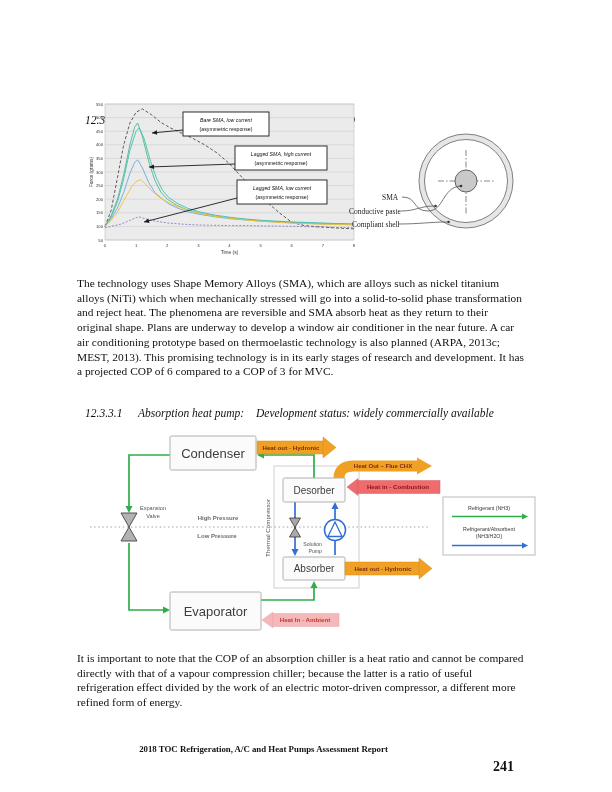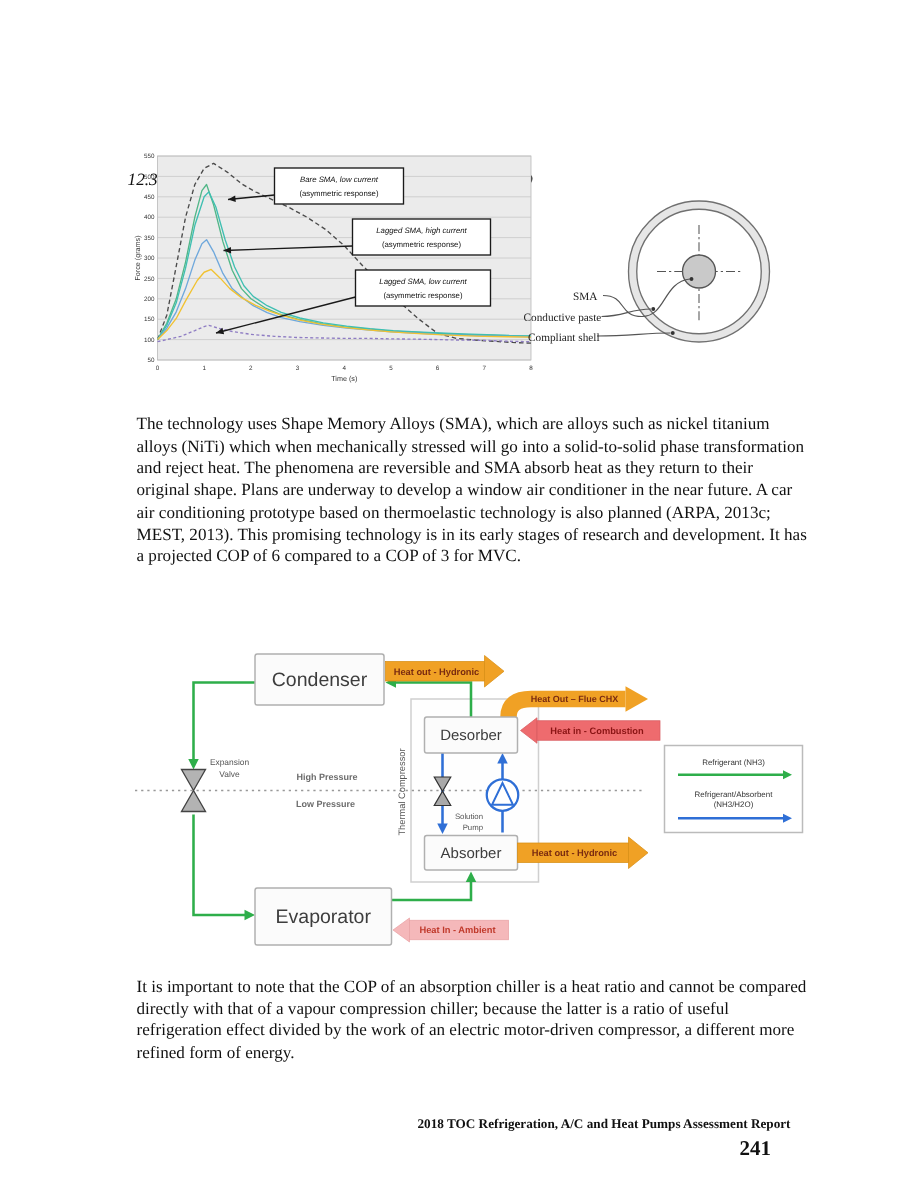--- a/index.html
+++ b/index.html
@@ -3,31 +3,31 @@
 <meta charset="utf-8">
 <style>
   html,body{margin:0;padding:0;background:#fff;}
   .page{position:relative;width:612px;height:792px;background:#fff;overflow:hidden;
         font-family:"Liberation Serif",serif;color:#111;}
   .h1{position:absolute;left:85px;top:71px;font-style:italic;font-size:11.5px;white-space:nowrap;margin-top:43px;}
   .h1 .num{margin-right:14px;}
   .h1 .gap{margin-left:22px;}
   .figure-chart{position:absolute;left:88px;top:100px;width:272px;height:165px;}
   .figure-circle{position:absolute;left:348px;top:98px;width:185px;height:145px;text-align:center;}
-  .para{position:absolute;left:91px;width:449px;font-size:11.4px;line-height:14.7px;text-align:left;}
+  .para{position:absolute;left:77px;width:449px;font-size:11.4px;line-height:14.7px;text-align:left;}
   .p1{top:276px;}
   .h2{position:absolute;left:85px;top:384px;font-size:12.6px;white-space:nowrap;}
   .h2 .num{margin-right:26px;}
   .h3{position:absolute;left:85px;top:407px;font-style:italic;font-size:11.5px;white-space:nowrap;}
   .h3 .num{margin-right:13px;}
   .h3 .gap{margin-left:9px;}
   .diagram{position:absolute;left:86px;top:430px;width:454px;height:217px;}
   .p23{top:651px;}
   .p23 p{margin:0;}
-  .footer-title{position:absolute;left:0;right:85px;top:744px;text-align:right;
+  .footer-title{position:absolute;left:0;right:85px;top:744px;text-align:center;
         font-weight:bold;font-size:8.8px;}
   .footer-page{position:absolute;left:493px;top:759px;font-weight:bold;font-size:14px;}
   svg text{font-family:"Liberation Sans",sans-serif;}
   svg .serif{font-family:"Liberation Serif",serif;}
 </style>
 </head>
 <body>
 
 <div class="page">
 
@@ -113,20 +113,25 @@
       <circle cx="100.5" cy="124" r="1.3" fill="#333"></circle>
       <text class="serif" x="34" y="102" font-size="7.5" fill="#222">SMA</text>
       <text class="serif" x="1" y="116" font-size="7.5" fill="#222">Conductive paste</text>
       <text class="serif" x="4" y="129" font-size="7.5" fill="#222">Compliant shell</text>
     </svg>
   </div>
 
   <div class="para p1">The technology uses Shape Memory Alloys (SMA), which are alloys such as nickel titanium alloys (NiTi) which when mechanically stressed will go into a solid-to-solid phase transformation and reject heat. The phenomena are reversible and SMA absorb heat as they return to their original shape. Plans are underway to develop a window air conditioner in the near future. A car air conditioning prototype based on thermoelastic technology is also planned (ARPA, 2013c; MEST, 2013). This promising technology is in its early stages of research and development. It has a projected COP of 6 compared to a COP of 3 for MVC.</div>
 
 
+  <div class="h3">
+    <span class="num">12.3.3.1</span>
+    <span>Absorption heat pump:</span>
+    <span class="gap">Development status: widely commercially available</span>
+  </div>
 
   <div class="diagram">
     <svg width="454" height="217" viewBox="0 0 454 217">
 
       <rect x="188" y="36" width="85" height="122" fill="#fefefe" stroke="#cfcfcf" stroke-width="1"></rect>
 
       <line x1="4" y1="97" x2="344" y2="97" stroke="#999" stroke-width="0.9" stroke-dasharray="1.5,2.6"></line>
       <text x="184" y="98" transform="rotate(-90 184 98)" text-anchor="middle" font-size="6.2" fill="#555">Thermal Compressor</text>
       <text x="132" y="90" text-anchor="middle" font-size="6" font-weight="bold" fill="#6b6b6b">High Pressure</text>
       <text x="131" y="108" text-anchor="middle" font-size="6" font-weight="bold" fill="#6b6b6b">Low Pressure</text>

